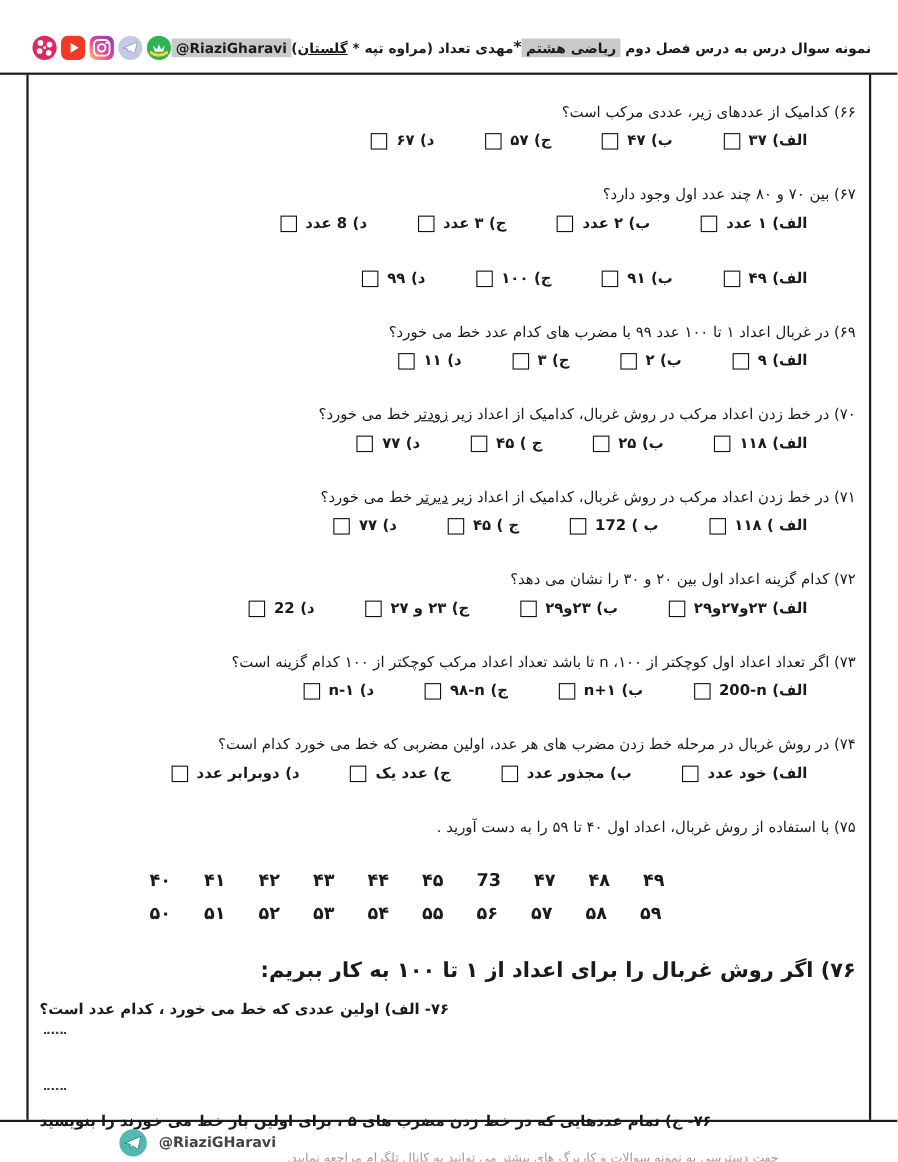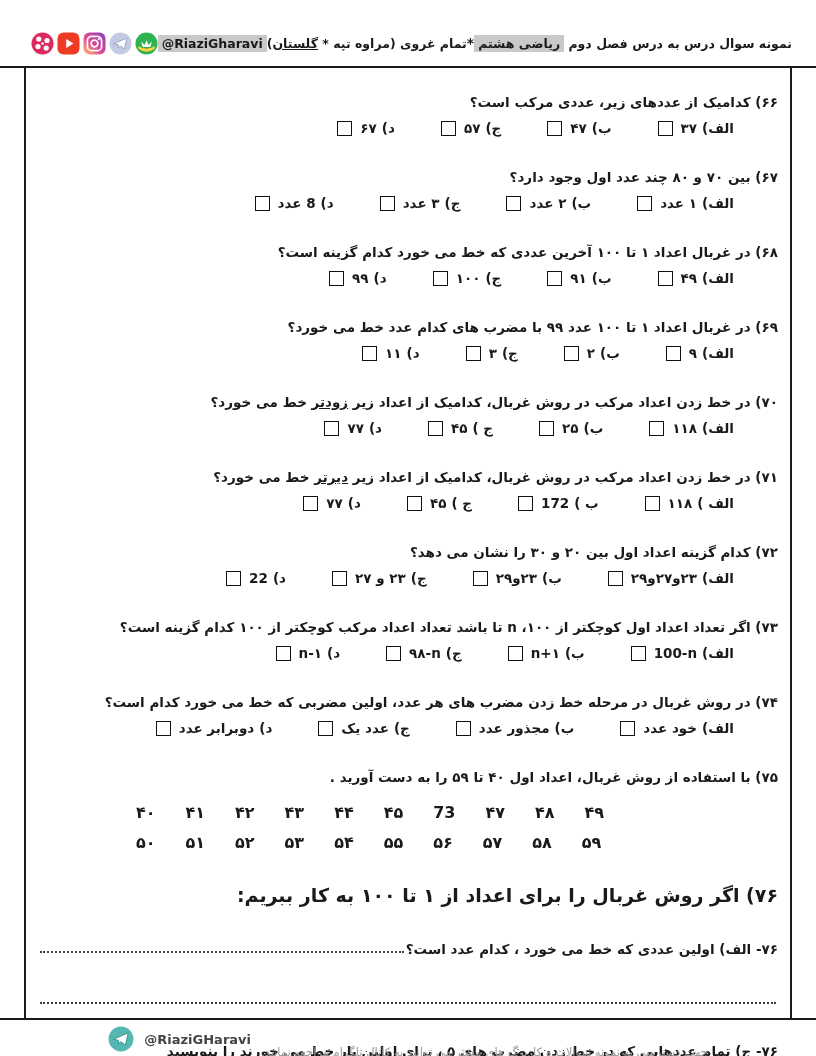--- a/index.html
+++ b/index.html
@@ -22,38 +22,38 @@
   .topline{position:absolute;top:66px;left:0;width:816px;border-top:2px solid #1a1a1a;}
   .bottomline{position:absolute;top:1018px;left:0;width:816px;border-top:2px solid #1a1a1a;}
   .frame{
     position:absolute;top:68px;left:24px;right:24px;height:950px;
     border-left:2px solid #1a1a1a;border-right:2px solid #1a1a1a;
     padding:14px 12px 0 10px;box-sizing:border-box;
   }
   
   .q{margin-bottom:28px;}
   .q:first-child{margin-top:10px;}
-  .q-text{font-size:13.5px;font-weight:bold;line-height:20px;}
+  .q-text{font-size:13.5px;font-weight:normal;line-height:20px;}
   .opts{display:flex;direction:rtl;align-items:center;gap:46px;padding-right:44px;margin-top:5px;height:22px;font-size:13.5px;font-weight:bold;}
   .opt{display:flex;align-items:center;}
   .opt-label{margin-left:5px;}
   .checkbox{
     display:inline-block;width:13px;height:13px;background:#fff;
     border:1.6px solid #111;margin-right:8px;flex:0 0 auto;
   }
   
   .numrow{
     direction:ltr;display:flex;gap:30px;width:max-content;
     margin-right:auto;margin-left:100px;font-size:16px;font-weight:bold;
   }
-  .numrow.first{margin-top:16px;}
+  .numrow.first{margin-top:28px;}
   .numrow.second{margin-top:11px;}
   
   .q76-intro{font-size:19px;font-weight:bold;margin-top:32px;}
-  .q76-item{display:flex;align-items:flex-end;margin-top:17px;height:34px;font-size:13.5px;font-weight:bold;}
+  .q76-item{display:flex;align-items:flex-end;margin-top:17px;height:34px;font-size:13.5px;font-weight:bold;flex-direction:column;}
   .q76-item .txt{white-space:nowrap;}
   .leader{flex:1;border-bottom:2px dotted #3a3a3a;margin:0 2px 4px 4px;min-width:20px;}
   
   .footer{
     position:absolute;top:1024px;left:0;width:816px;height:30px;
     display:flex;align-items:center;justify-content:center;gap:10px;
   }
   .footer .note{color:#9a9a9a;font-size:11.5px;margin-top:25px;}
   .footer .handle{color:#444;font-size:13px;font-weight:bold;direction:ltr;}
   .footer svg{width:26px;height:26px;display:block;}
@@ -61,21 +61,21 @@
 </head>
 <body>
 
 <div class="header">
   <div>
     <span>نمونه سوال درس به درس فصل دوم</span>
     <span class="hl">ریاضی هشتم</span>
   </div>
   <span class="star">*</span>
   <div>
-    <span>تمام غروی (مراوه تپه * </span><span class="u">گلستان</span><span>)</span>
+    <span>مهدی تعداد (مراوه تپه * </span><span class="u">گلستان</span><span>)</span>
   </div>
   <span class="hl" dir="ltr">@RiaziGharavi</span>
   <div class="icon-row">
     <span>
       <svg viewBox="0 0 24 24">
           <circle cx="12" cy="12" r="11.5" fill="#dd2a5e"></circle>
           <circle cx="8.1" cy="7.3" r="2.7" fill="#fff"></circle>
           <circle cx="16.7" cy="8.9" r="2.7" fill="#fff"></circle>
           <circle cx="7.3" cy="15.1" r="2.7" fill="#fff"></circle>
           <circle cx="15.9" cy="16.7" r="2.7" fill="#fff"></circle>
@@ -168,21 +168,20 @@
             <span class="checkbox"></span>
           </div>
           <div class="opt">
             <span class="opt-label">د)</span>
             <span class="opt-value">8 عدد</span>
             <span class="checkbox"></span>
           </div>
         </div>
       </div>
       <div class="q">
-        <div class="q-text"><span>۶۸) در غربال اعداد ۱ تا ۱۰۰ آخرین عددی که خط می خورد کدام گزینه است؟</span></div>
         <div class="opts">
           <div class="opt">
             <span class="opt-label">الف)</span>
             <span class="opt-value">۴۹</span>
             <span class="checkbox"></span>
           </div>
           <div class="opt">
             <span class="opt-label">ب)</span>
             <span class="opt-value">۹۱</span>
             <span class="checkbox"></span>
@@ -297,21 +296,21 @@
             <span class="opt-value">22</span>
             <span class="checkbox"></span>
           </div>
         </div>
       </div>
       <div class="q">
         <div class="q-text"><span>۷۳) اگر تعداد اعداد اول کوچکتر از ۱۰۰، n تا باشد تعداد اعداد مرکب کوچکتر از ۱۰۰ کدام گزینه است؟</span></div>
         <div class="opts">
           <div class="opt">
             <span class="opt-label">الف)</span>
-            <span class="opt-value" dir="ltr">100-n</span>
+            <span class="opt-value" dir="ltr">200-n</span>
             <span class="checkbox"></span>
           </div>
           <div class="opt">
             <span class="opt-label">ب)</span>
             <span class="opt-value" dir="ltr">n+۱</span>
             <span class="checkbox"></span>
           </div>
           <div class="opt">
             <span class="opt-label">ج)</span>
             <span class="opt-value" dir="ltr">۹۸-n</span>

